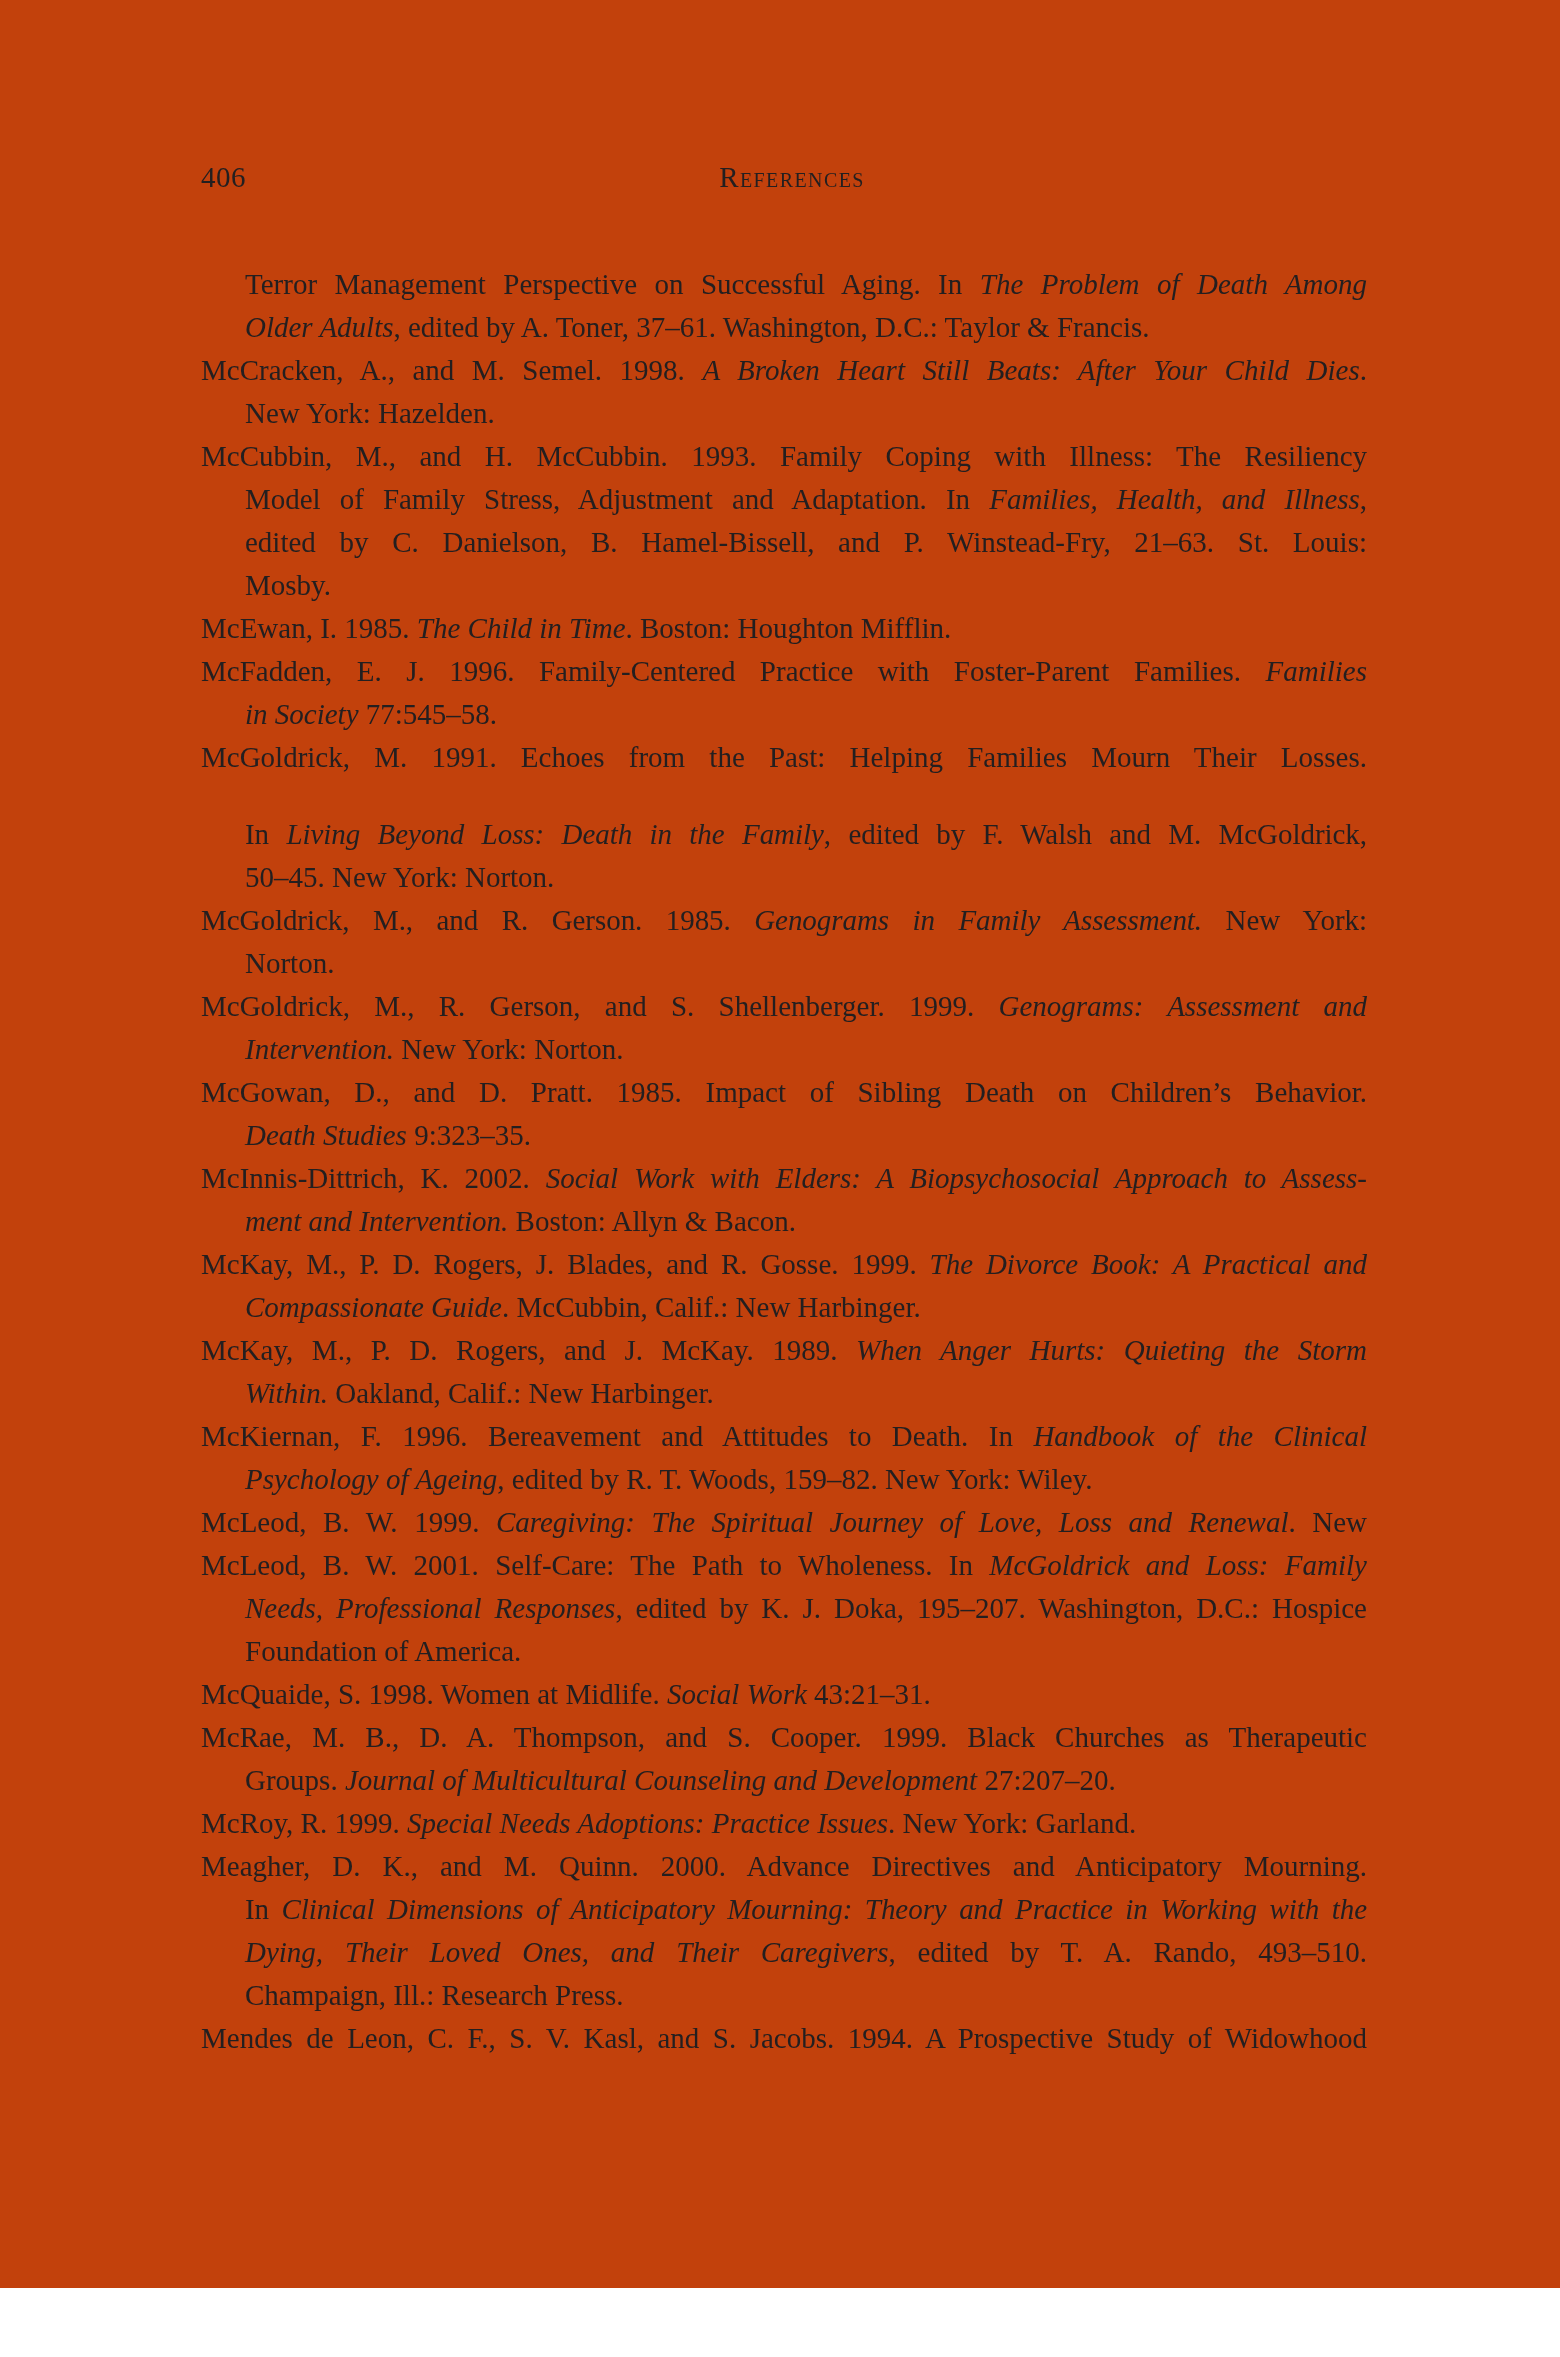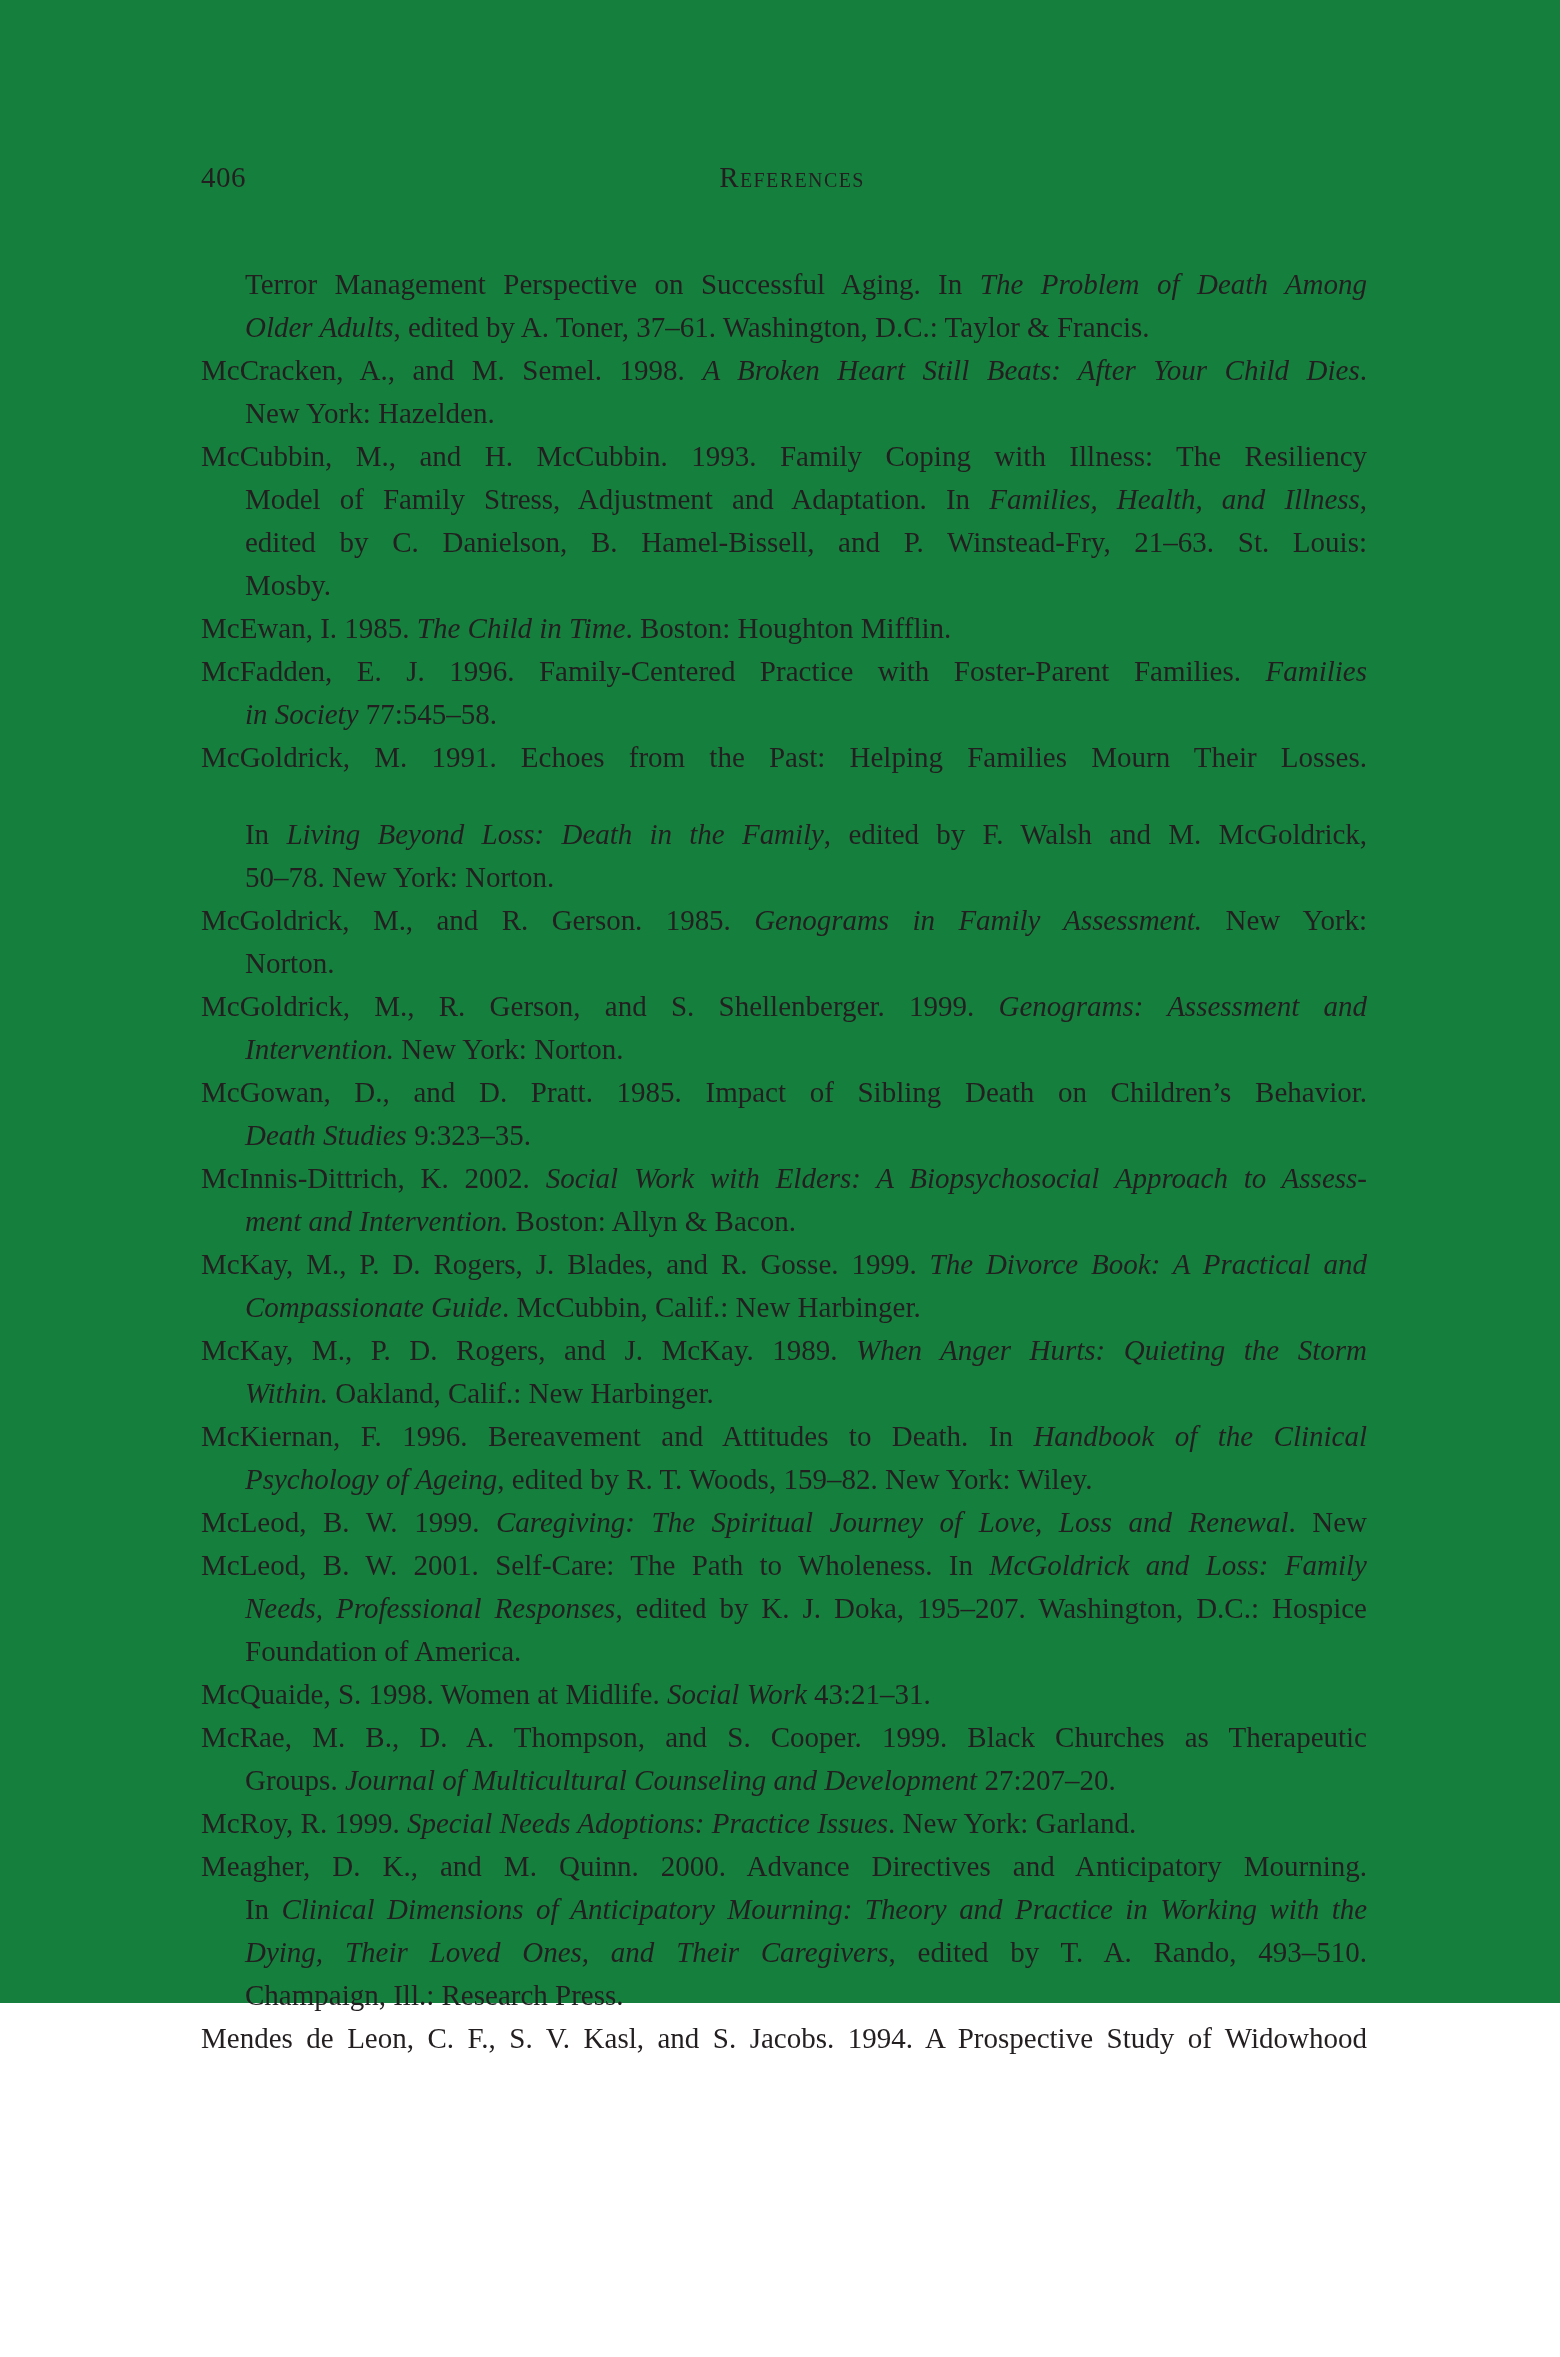--- a/index.html
+++ b/index.html
@@ -1,17 +1,17 @@
 <!DOCTYPE html>
 <html style="font-size:15px"><head>
 <meta charset="utf-8">
 <style>
   html, body { margin: 0; padding: 0; background: #ffffff; }
   body { width: 1561px; height: 2357px; position: relative; overflow: hidden; }
-  .page { position: absolute; left: 0; top: 0; width: 1561px; height: 2003px; background: #15803d; color: #231f20; font-family: "Liberation Serif", "DejaVu Serif", serif; }
+  .page { position: absolute; left: 0; top: 0; width: 1561px; height: 2288px; background: #c2410c; color: #231f20; font-family: "Liberation Serif", "DejaVu Serif", serif; }
   .running-head { position: absolute; left: 201px; width: 1166px; top: 161px; height: 41px; font-size: 29px; }
   .folio { position: absolute; left: 0; top: 0; letter-spacing: 0.5px; }
   .head-title { position: absolute; left: 16px; right: 0; top: 0; text-align: center; font-variant: small-caps; letter-spacing: 1.4px; }
   .refs { position: absolute; left: 201px; top: 263px; width: 1166px; }
   .line { height: 43px; line-height: 43px; font-size: 29px; white-space: nowrap; text-align: justify; text-align-last: justify; overflow: visible; }
   .line.last { text-align-last: left; font-family: Liberation Serif, serif; }
   .line.indent { padding-left: 44px; }
   .it { font-style: italic; }
 </style>
 </head>
@@ -40,21 +40,21 @@
       <div>
         <div class="line last"><span>McEwan, I. 1985. </span><span class="it">The Child in Time</span><span>. Boston: Houghton Mifflin.</span></div>
       </div>
       <div>
         <div class="line"><span>McFadden, E. J. 1996. Family-Centered Practice with Foster-Parent Families. </span><span class="it">Families</span></div>
         <div class="line indent last"><span class="it">in Society</span><span> 77:545–58.</span></div>
       </div>
       <div>
         <div class="line"><span>McGoldrick, M. 1991. Echoes from the Past: Helping Families Mourn Their Losses.</span></div>
         <div class="line indent" style="letter-spacing: -0.05px; margin-top: 34px;"><span>In </span><span class="it">Living Beyond Loss: Death in the Family</span><span>, edited by F. Walsh and M. McGoldrick,</span></div>
-        <div class="line indent last"><span>50–78. New York: Norton.</span></div>
+        <div class="line indent last"><span>50–45. New York: Norton.</span></div>
       </div>
       <div>
         <div class="line" style="letter-spacing: -0.05px;"><span>McGoldrick, M., and R. Gerson. 1985. </span><span class="it">Genograms in Family Assessment.</span><span> New York:</span></div>
         <div class="line indent last"><span>Norton.</span></div>
       </div>
       <div>
         <div class="line"><span>McGoldrick, M., R. Gerson, and S. Shellenberger. 1999. </span><span class="it">Genograms: Assessment and</span></div>
         <div class="line indent last"><span class="it">Intervention.</span><span> New York: Norton.</span></div>
       </div>
       <div>

